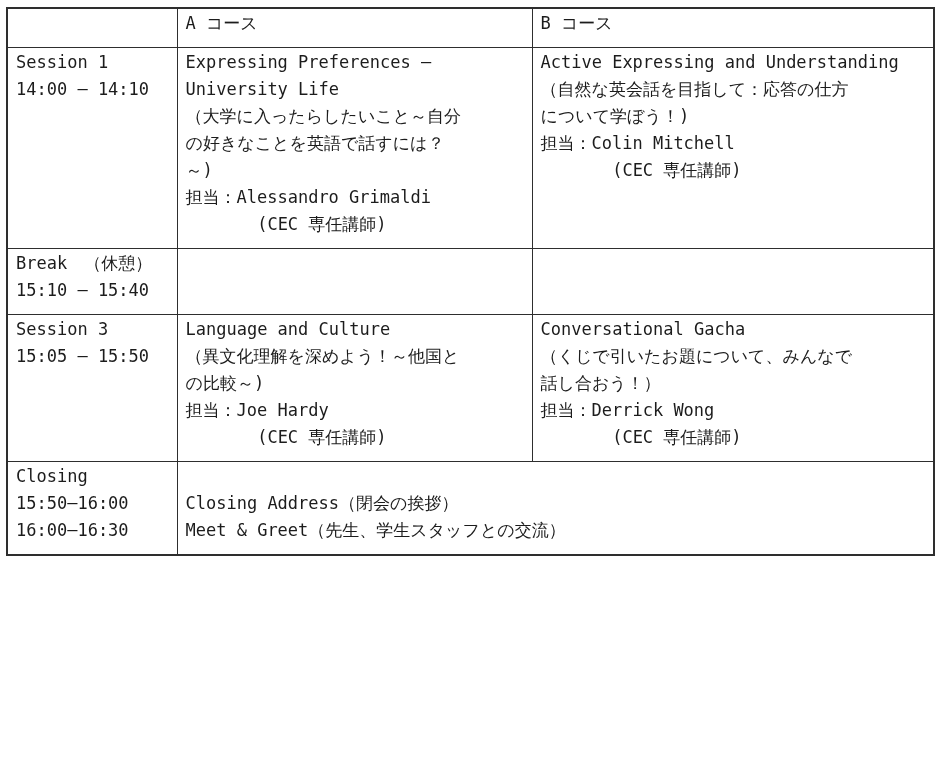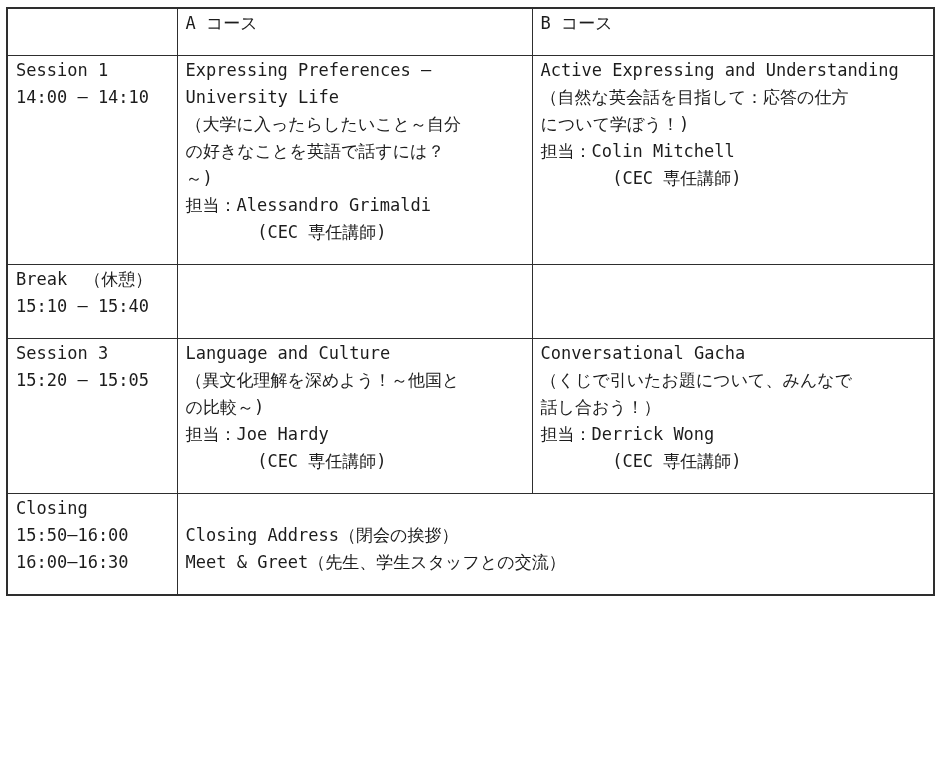--- a/index.html
+++ b/index.html
@@ -17,21 +17,21 @@
   }
   table.schedule {
     border-collapse: collapse;
     table-layout: fixed;
     width: 927px;
     border: 2px solid #2e2e2e;
   }
   table.schedule td {
     border: 1px solid #2e2e2e;
     vertical-align: top;
-    padding: 1px 8px 18px 8px;
+    padding: 1px 8px 10px 8px;
     font-size: 17px;
     line-height: 27px;
     white-space: pre-wrap;
     word-break: break-word;
     overflow: hidden;
   }
   col.c0 { width: 170px; }
   col.c1 { width: 355px; }
   col.c2 { width: 402px; }
   tr.header-row td {
@@ -71,21 +71,21 @@
        (CEC 専任講師)</td>
       </tr>
       <tr>
         <td>Break　（休憩）
 15:10 – 15:40</td>
         <td></td>
         <td></td>
       </tr>
       <tr>
         <td>Session 3
-15:20 – 15:05</td>
+15:05 – 15:50</td>
         <td>Language and Culture
 （異文化理解を深めよう！～他国と
 の比較～)
 担当：Joe Hardy
        (CEC 専任講師)</td>
         <td>Conversational Gacha
 （くじで引いたお題について、みんなで
 話し合おう！）
 担当：Derrick Wong
        (CEC 専任講師)</td>

